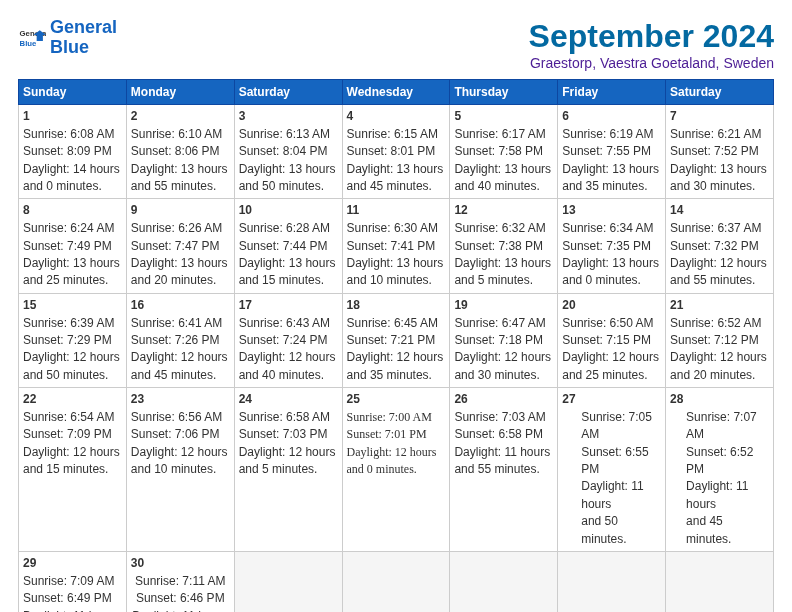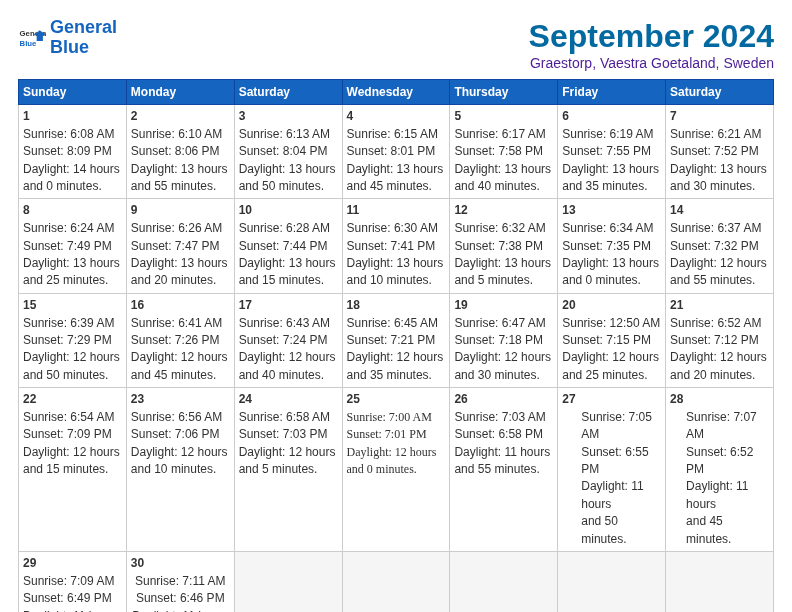--- a/index.html
+++ b/index.html
@@ -263,21 +263,21 @@
           </td>
           <td>
             <span class="day-number">19</span>
             <div class="day-info" style="white-space: pre-line;">Sunrise: 6:47 AM
 Sunset: 7:18 PM
 Daylight: 12 hours
 and 30 minutes.</div>
           </td>
           <td>
             <span class="day-number">20</span>
-            <div class="day-info" style="white-space: pre-line;">Sunrise: 12:50 AM
+            <div class="day-info" style="white-space: pre-line;">Sunrise: 6:50 AM
 Sunset: 7:15 PM
 Daylight: 12 hours
 and 25 minutes.</div>
           </td>
           <td>
             <span class="day-number">21</span>
             <div class="day-info" style="white-space: pre-line;">Sunrise: 6:52 AM
 Sunset: 7:12 PM
 Daylight: 12 hours
 and 20 minutes.</div>

